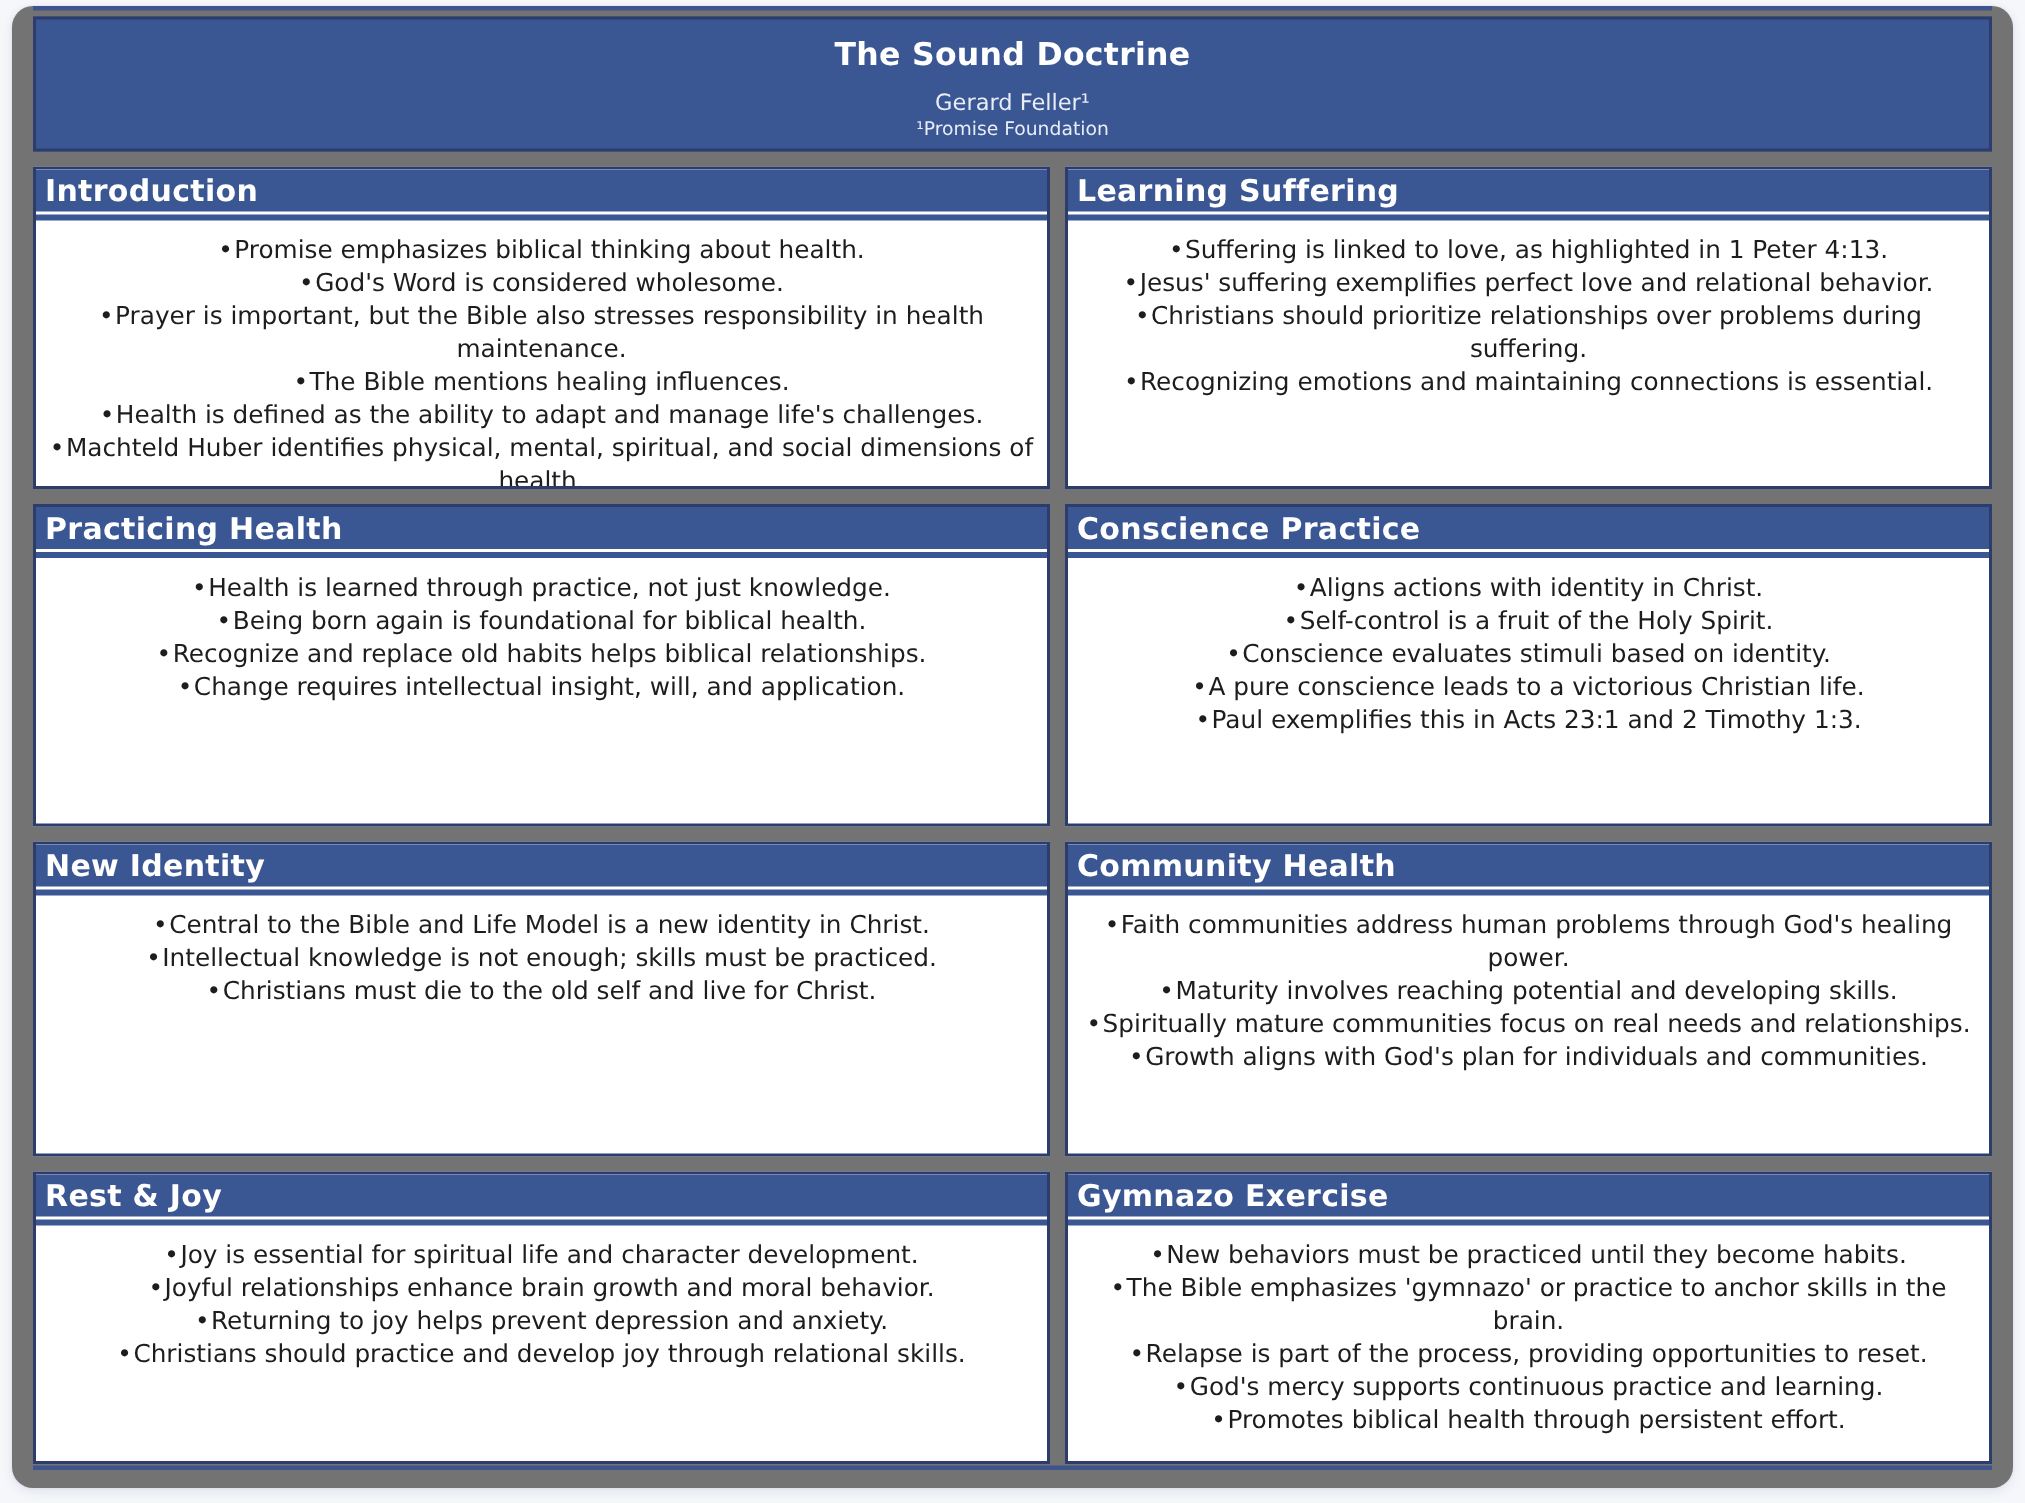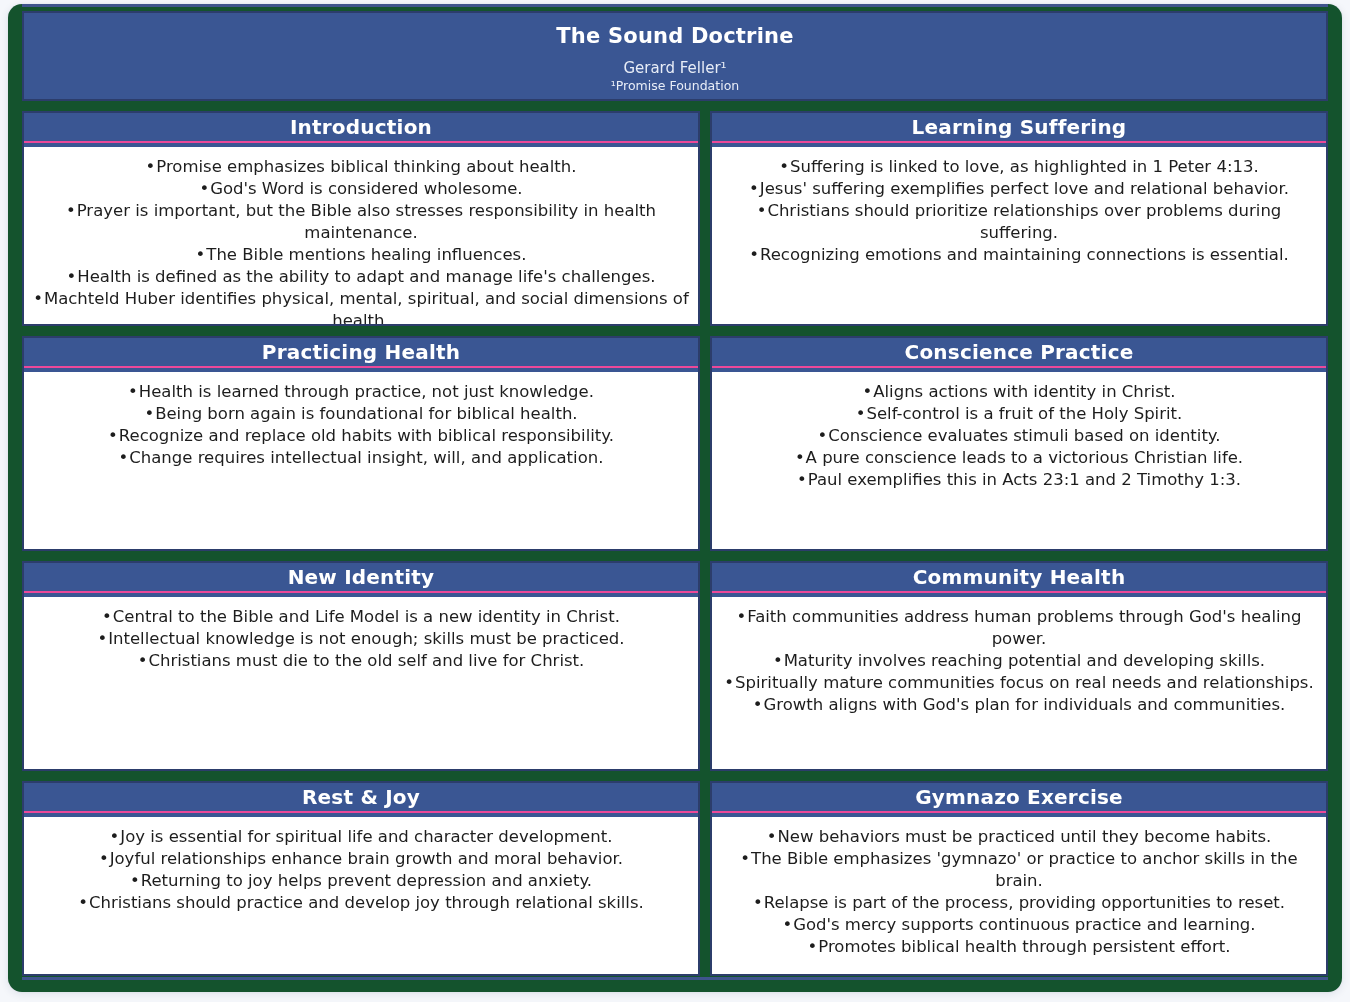--- a/index.html
+++ b/index.html
@@ -10,21 +10,21 @@
     background: #f5f7fb;
     font-family: "DejaVu Sans", "Liberation Sans", sans-serif;
     overflow: hidden;
   }
   .card {
     position: absolute;
     left: 8px;
     top: 4px;
     width: 1334px;
     height: 988px;
-    background: #14532d;
+    background: #737373;
     border-radius: 14px;
     box-shadow: 0 2px 8px rgba(30, 50, 90, 0.10), 0 0 2px rgba(30,50,90,0.08);
     padding: 0 14px 12px 14px;
     box-sizing: border-box;
   }
   .poster {
     height: 976px;
     box-sizing: border-box;
     border-top: 3px solid #3f548c;
     border-bottom: 3px solid #3f548c;
@@ -76,23 +76,22 @@
     background: #3a5693;
     padding-bottom: 4px;
     flex: 0 0 auto;
   }
   .sec-title {
     color: #ffffff;
     font-size: 20px;
     font-weight: 700;
     line-height: 1.25;
     padding: 2px 6px 1px 6px;
-    border-bottom: 2px solid #ec4899;
+    border-bottom: 2px solid #ffffff;
     letter-spacing: 0.2px;
-    text-align: center;
   }
   .sec-body {
     padding: 9px 8px 6px 8px;
     font-size: 16.5px;
     line-height: 1.33;
     color: #1d1d1d;
     text-align: center;
   }
   .bullet::before {
     content: "\2022";
@@ -138,21 +137,21 @@
           </div>
   </section>
 
   <section class="section">
     <div class="sec-head">
       <div class="sec-title">Practicing Health</div>
     </div>
     <div class="sec-body">
             <div class="bullet">Health is learned through practice, not just knowledge.</div>
             <div class="bullet">Being born again is foundational for biblical health.</div>
-            <div class="bullet">Recognize and replace old habits with biblical responsibility.</div>
+            <div class="bullet">Recognize and replace old habits helps biblical relationships.</div>
             <div class="bullet">Change requires intellectual insight, will, and application.</div>
           </div>
   </section>
 
   <section class="section">
     <div class="sec-head">
       <div class="sec-title">Conscience Practice</div>
     </div>
     <div class="sec-body">
             <div class="bullet">Aligns actions with identity in Christ.</div>

